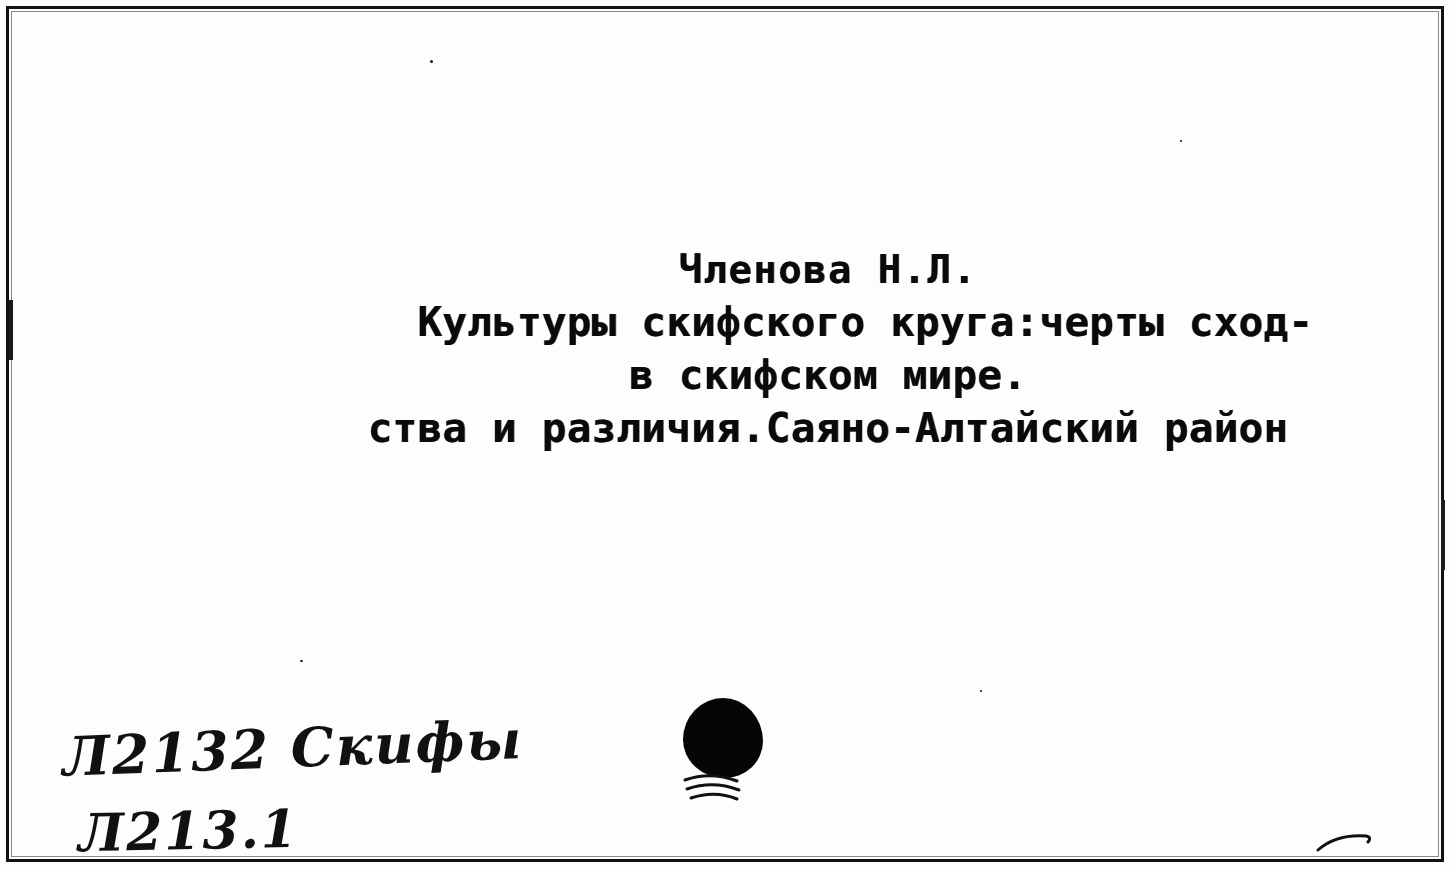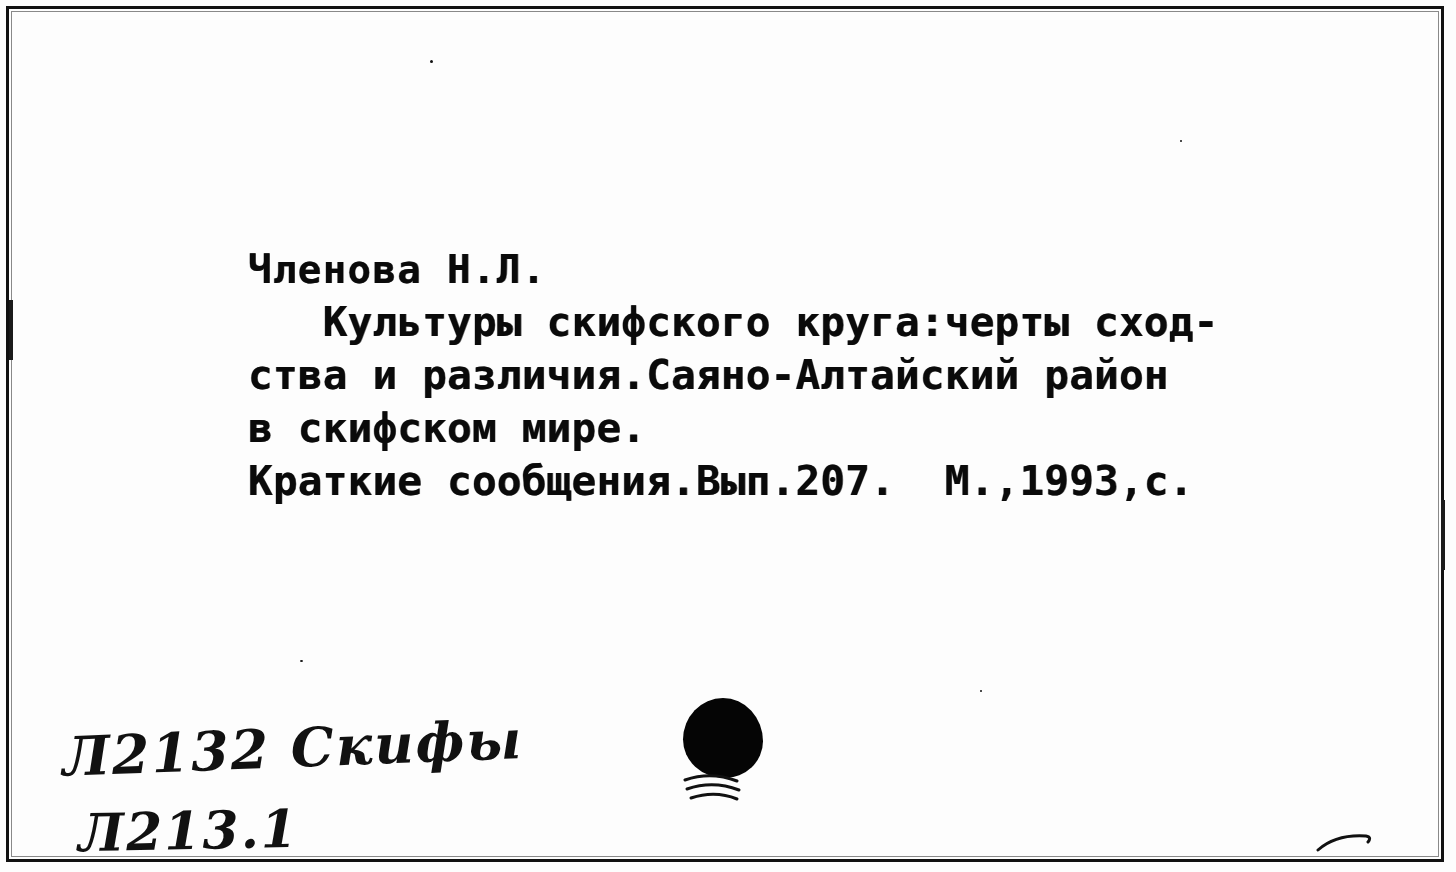--- a/index.html
+++ b/index.html
@@ -7,20 +7,21 @@
     padding: 0;
     background: #ffffff;
   }
   #card {
     position: relative;
     width: 1456px;
     height: 872px;
     background: #fdfdfd;
     overflow: hidden;
     font-family: "DejaVu Sans Mono", monospace;
+    text-align: center;
   }
   
   .scan-border {
     position: absolute;
     left: 6px;
     top: 6px;
     width: 1438px;
     height: 856px;
     border: 3px solid #111;
     box-sizing: border-box;
@@ -127,23 +128,22 @@
 <body>
 
 <div id="card">
 
   <div class="scan-border"></div>
   <div class="scan-border-inner"></div>
 
   <div id="typed">
     <div class="tline author">Членова Н.Л.</div>
     <div class="tline big">   Культуры скифского круга:черты сход-</div>
+    <div class="tline big">в скифском мире.</div>
     <div class="tline big">ства и различия.Саяно-Алтайский район</div>
-    <div class="tline big">в скифском мире.</div>
-    <div class="tline big">Краткие сообщения.Вып.207.  М.,1993,с.</div>
   </div>
 
   <div id="blot">
     <div class="dot"></div>
     <svg width="96" height="30" viewBox="0 0 96 30" aria-hidden="true">
       <path d="M10 6 Q36 -3 62 7" stroke="#111" stroke-width="3" fill="none" stroke-linecap="round"></path>
       <path d="M12 15 Q38 6 64 16" stroke="#111" stroke-width="3" fill="none" stroke-linecap="round"></path>
       <path d="M16 24 Q40 16 62 25" stroke="#111" stroke-width="3" fill="none" stroke-linecap="round"></path>
     </svg>
   </div>

